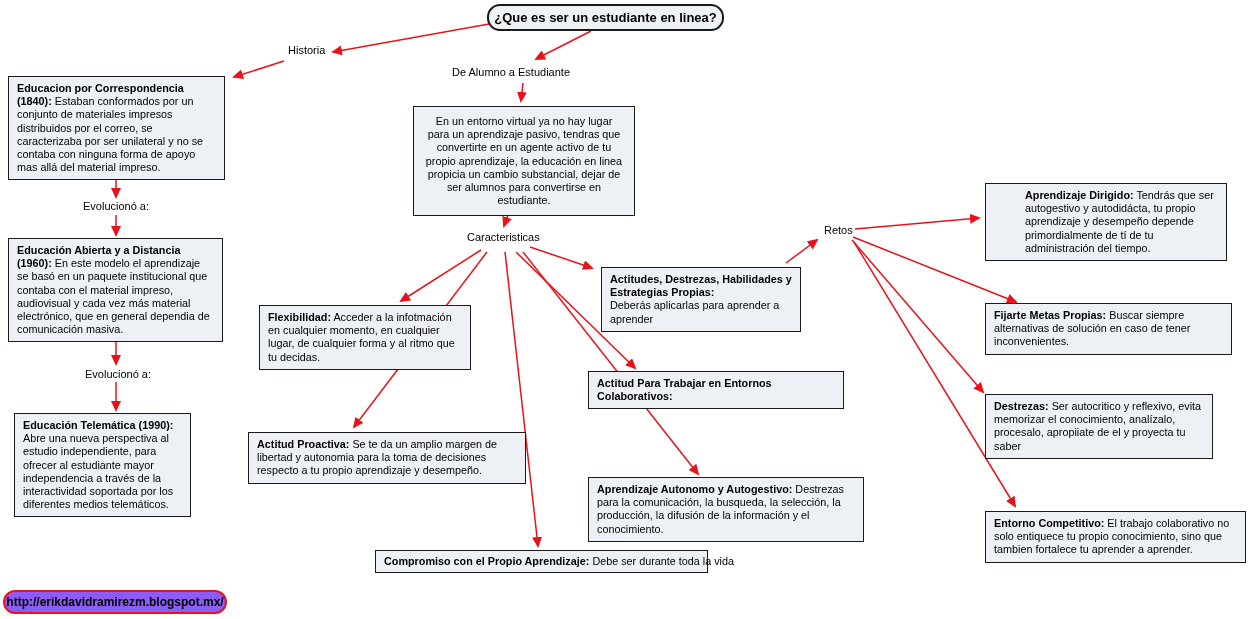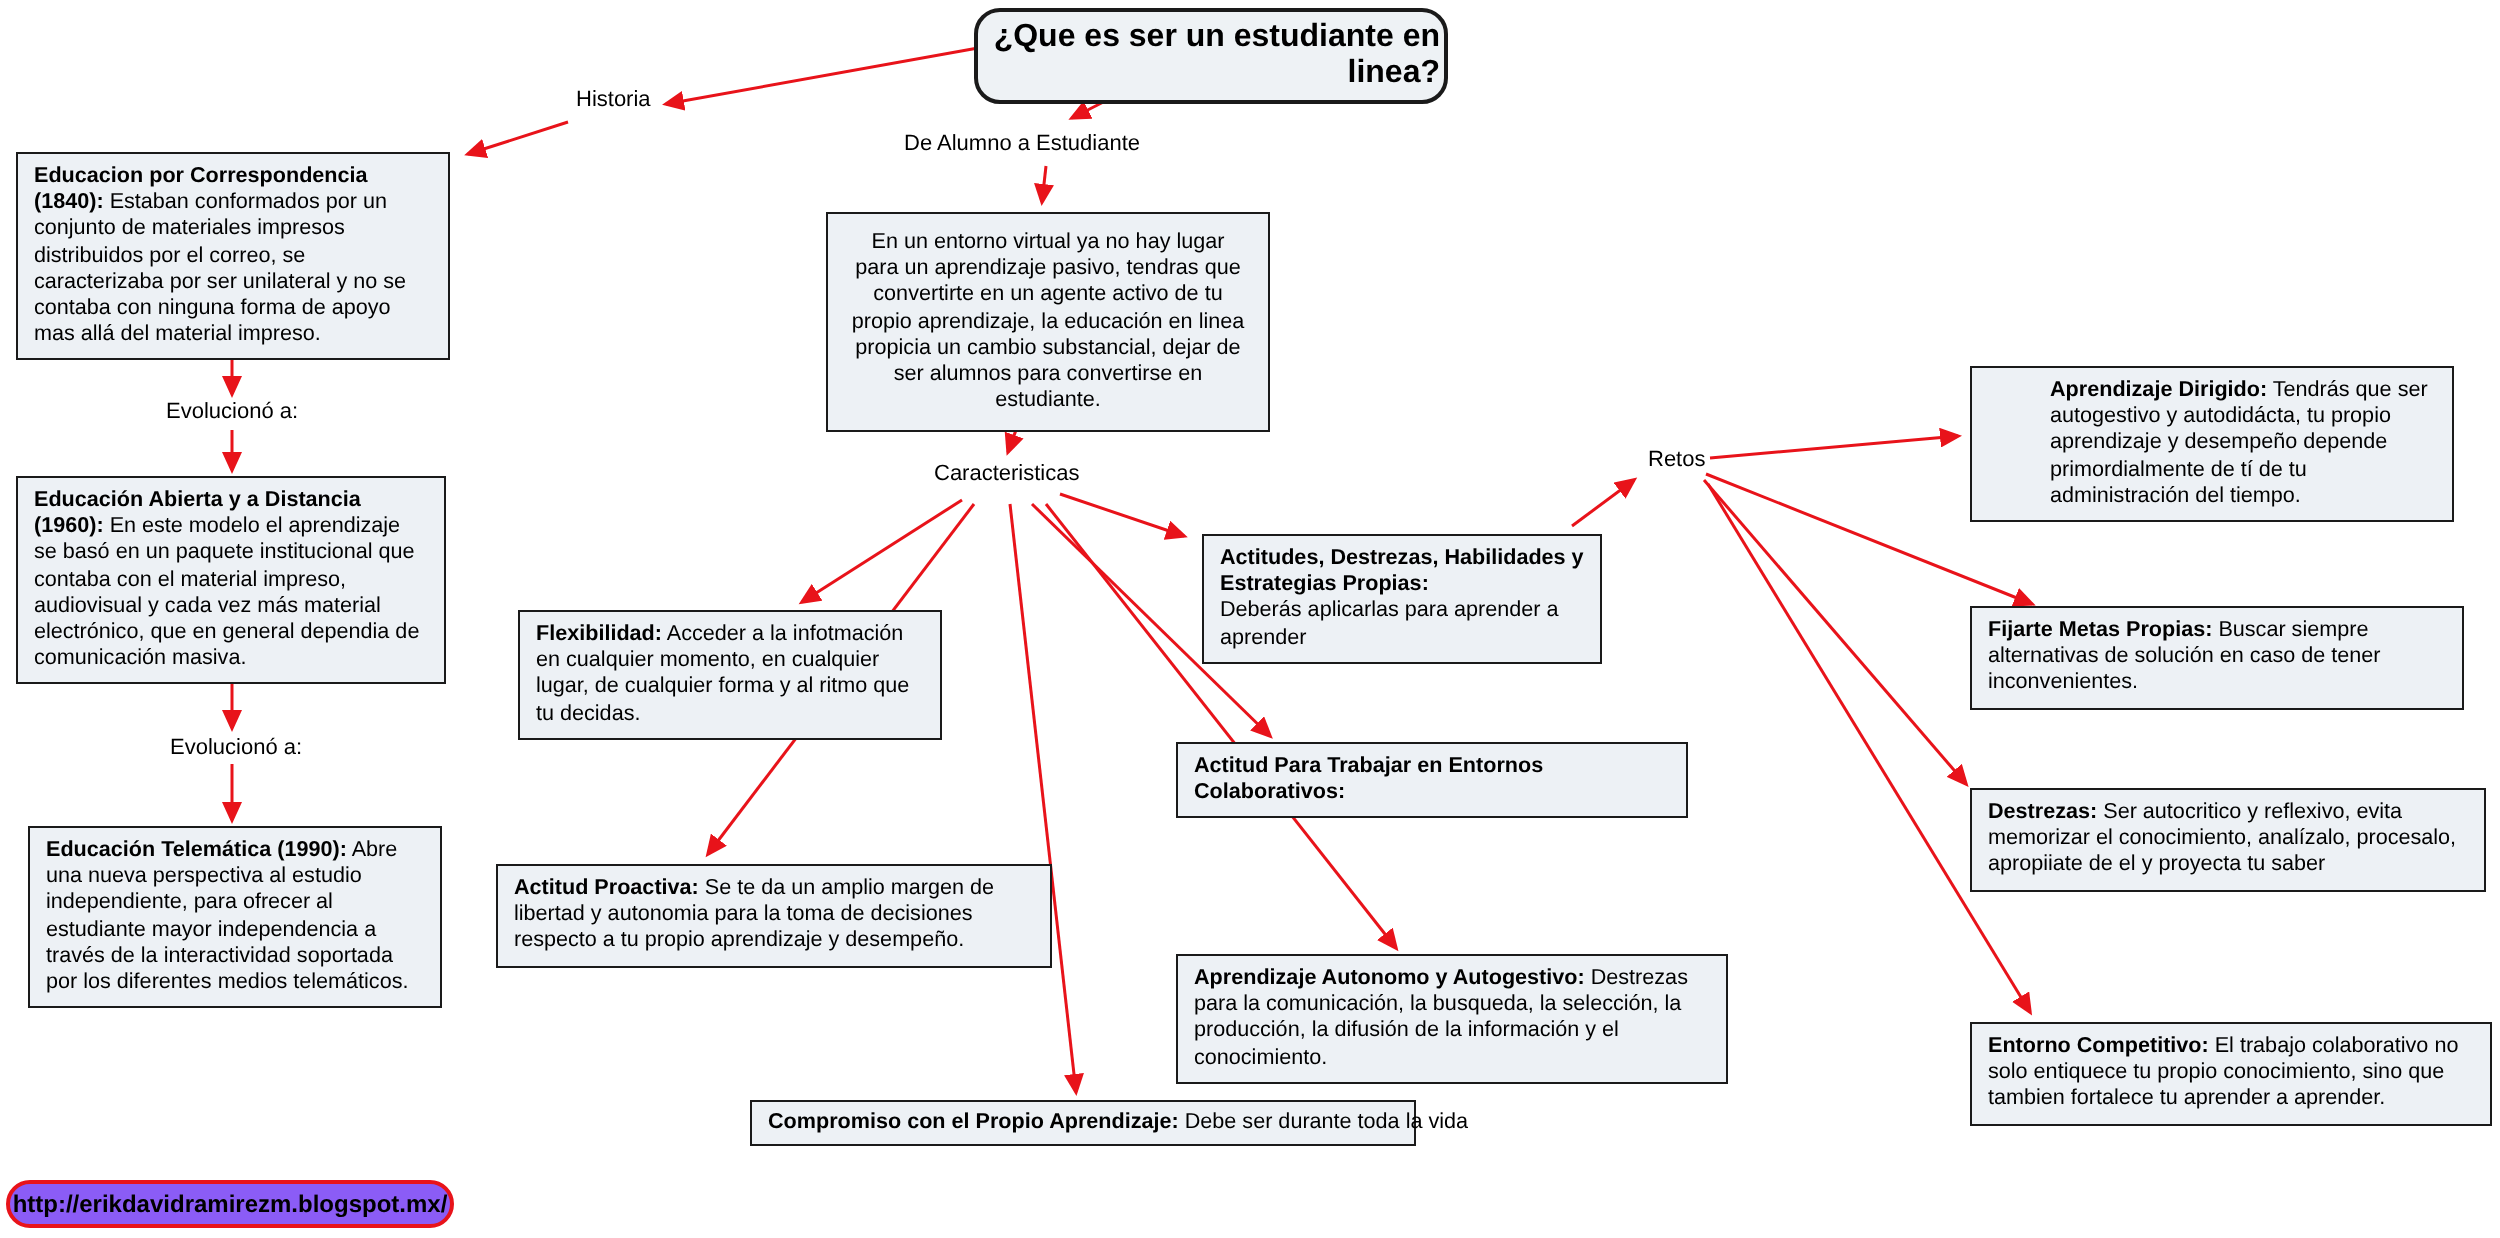--- a/index.html
+++ b/index.html
@@ -11,21 +11,21 @@
   .node{
     position:absolute;background:#edf1f5;border:1.6px solid #1a1a1a;border-radius:0;
     padding:5px 8px;font-size:10.8px;line-height:1.22;box-sizing:border-box;
   }
   .node b{font-weight:bold;}
   .blk{display:block;}
   .ctr{text-align:center;}
   .title-node{
     position:absolute;left:487px;top:4px;width:237px;box-sizing:border-box;
     background:#eef2f5;border:2px solid #1a1a1a;border-radius:13px;
-    font-weight:bold;font-size:16px;text-align:right;padding:4px 2px;
+    font-weight:bold;font-size:13px;text-align:center;padding:4px 2px;
   }
   .lbl{position:absolute;font-size:11px;white-space:nowrap;}
   .url-node{
     position:absolute;left:3px;top:590px;width:224px;box-sizing:border-box;
     background:#8b5cf6;border:2px solid #e8131a;border-radius:12px;
     font-weight:bold;font-size:12px;text-align:center;padding:3px 0;
   }
 </style>
 </head>
 <body>
@@ -74,21 +74,21 @@
   <div class="node" style="left:8px;top:76px;width:217px;">
     <b>Educacion por Correspondencia (1840):</b>
     <span>Estaban conformados por un conjunto de materiales impresos distribuidos por el correo, se caracterizaba por ser unilateral y no se contaba con ninguna forma de apoyo mas allá del material impreso.</span>
   </div>
 
   <div class="node" style="left:8px;top:238px;width:215px;">
     <b>Educación Abierta y a Distancia (1960):</b>
     <span>En este modelo el aprendizaje se basó en un paquete institucional que contaba con el material impreso, audiovisual y cada vez más material electrónico, que en general dependia de comunicación masiva.</span>
   </div>
 
-  <div class="node" style="left:14px;top:413px;width:207px;">
+  <div class="node" style="left:14px;top:413px;width:177px;">
     <b>Educación Telemática (1990):</b>
     <span>Abre una nueva perspectiva al estudio independiente, para ofrecer al estudiante mayor independencia a través de la interactividad soportada por los diferentes medios telemáticos.</span>
   </div>
 
   <div class="node" style="left:259px;top:305px;width:212px;">
     <b>Flexibilidad:</b>
     <span>Acceder a la infotmación en cualquier momento, en cualquier lugar, de cualquier forma y al ritmo que tu decidas.</span>
   </div>
 
   <div class="node ctr" style="left:413px;top:106px;width:222px;padding:8px 10px;">
@@ -122,21 +122,21 @@
   <div class="node" style="left:985px;top:183px;width:242px;padding-left:39px;">
     <b>Aprendizaje Dirigido:</b>
     <span>Tendrás que ser autogestivo y autodidácta, tu propio aprendizaje y desempeño depende primordialmente de tí de tu administración del tiempo.</span>
   </div>
 
   <div class="node" style="left:985px;top:303px;width:247px;">
     <b>Fijarte Metas Propias:</b>
     <span>Buscar siempre alternativas de solución en caso de tener inconvenientes.</span>
   </div>
 
-  <div class="node" style="left:985px;top:394px;width:258px;">
+  <div class="node" style="left:985px;top:394px;width:228px;">
     <b>Destrezas:</b>
     <span>Ser autocritico y reflexivo, evita memorizar el conocimiento, analízalo, procesalo, apropiiate de el y proyecta tu saber</span>
   </div>
 
   <div class="node" style="left:985px;top:511px;width:261px;">
     <b>Entorno Competitivo:</b>
     <span>El trabajo colaborativo no solo entiquece tu propio conocimiento, sino que tambien fortalece tu aprender a aprender.</span>
   </div>
 
   <div class="url-node">http://erikdavidramirezm.blogspot.mx/</div>

